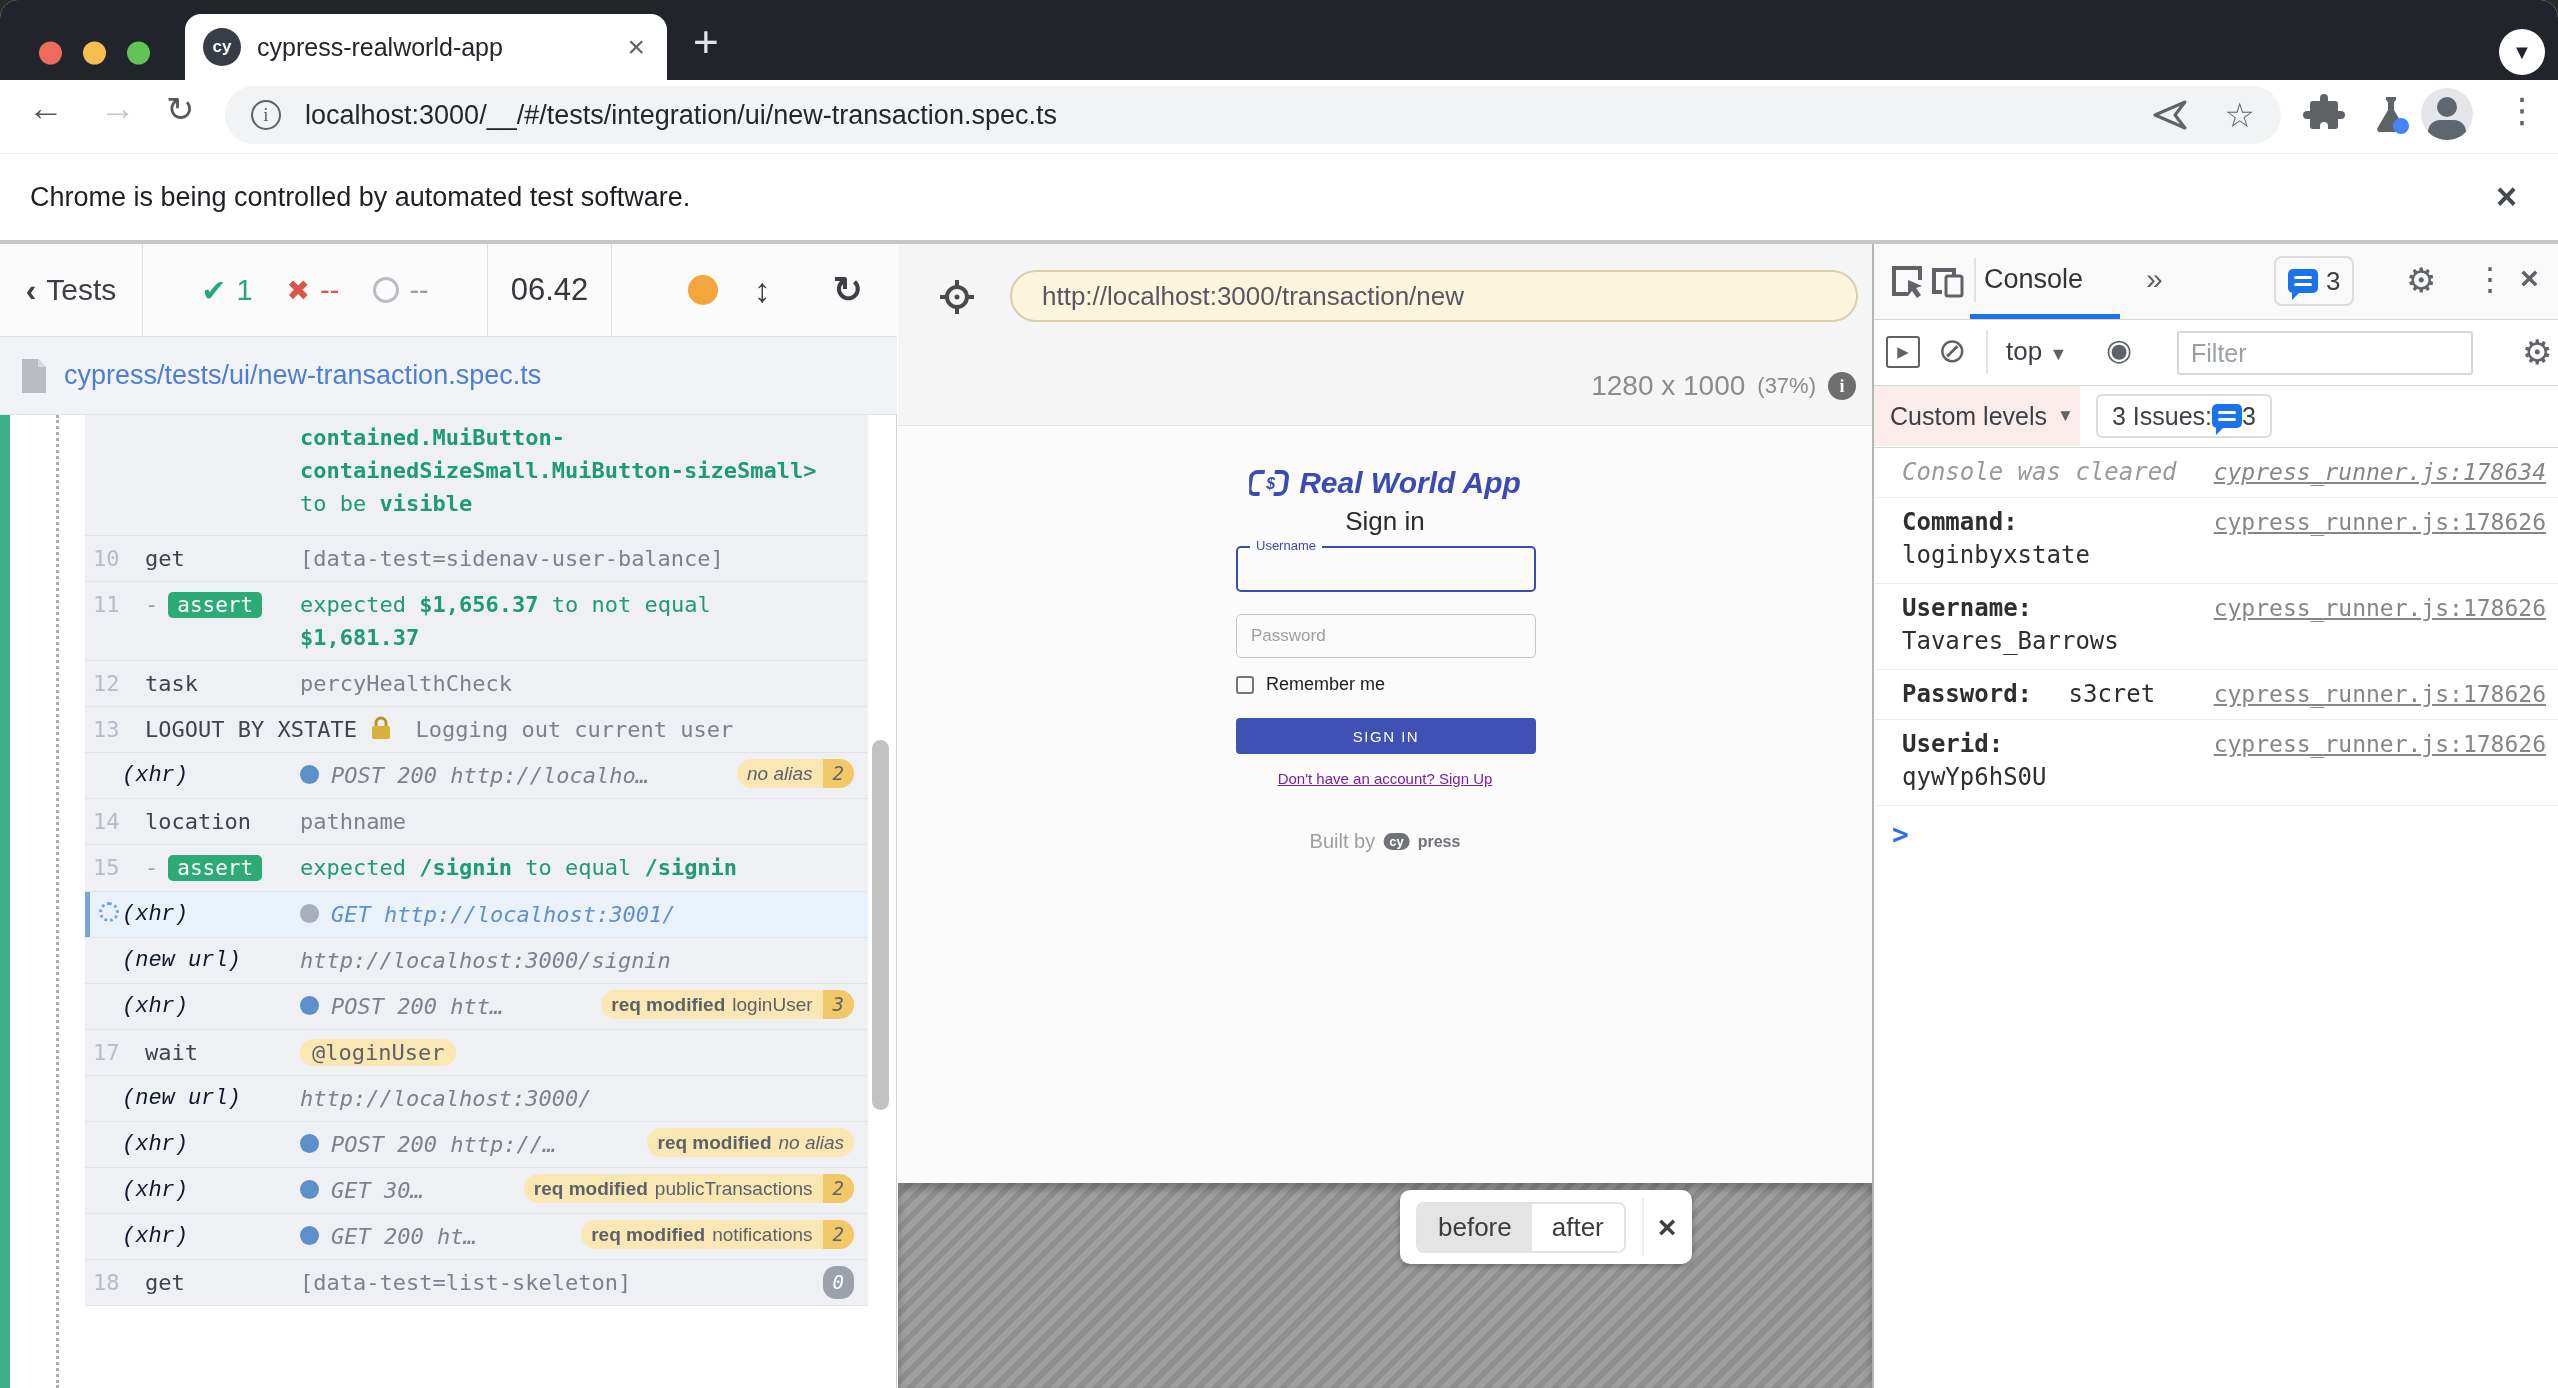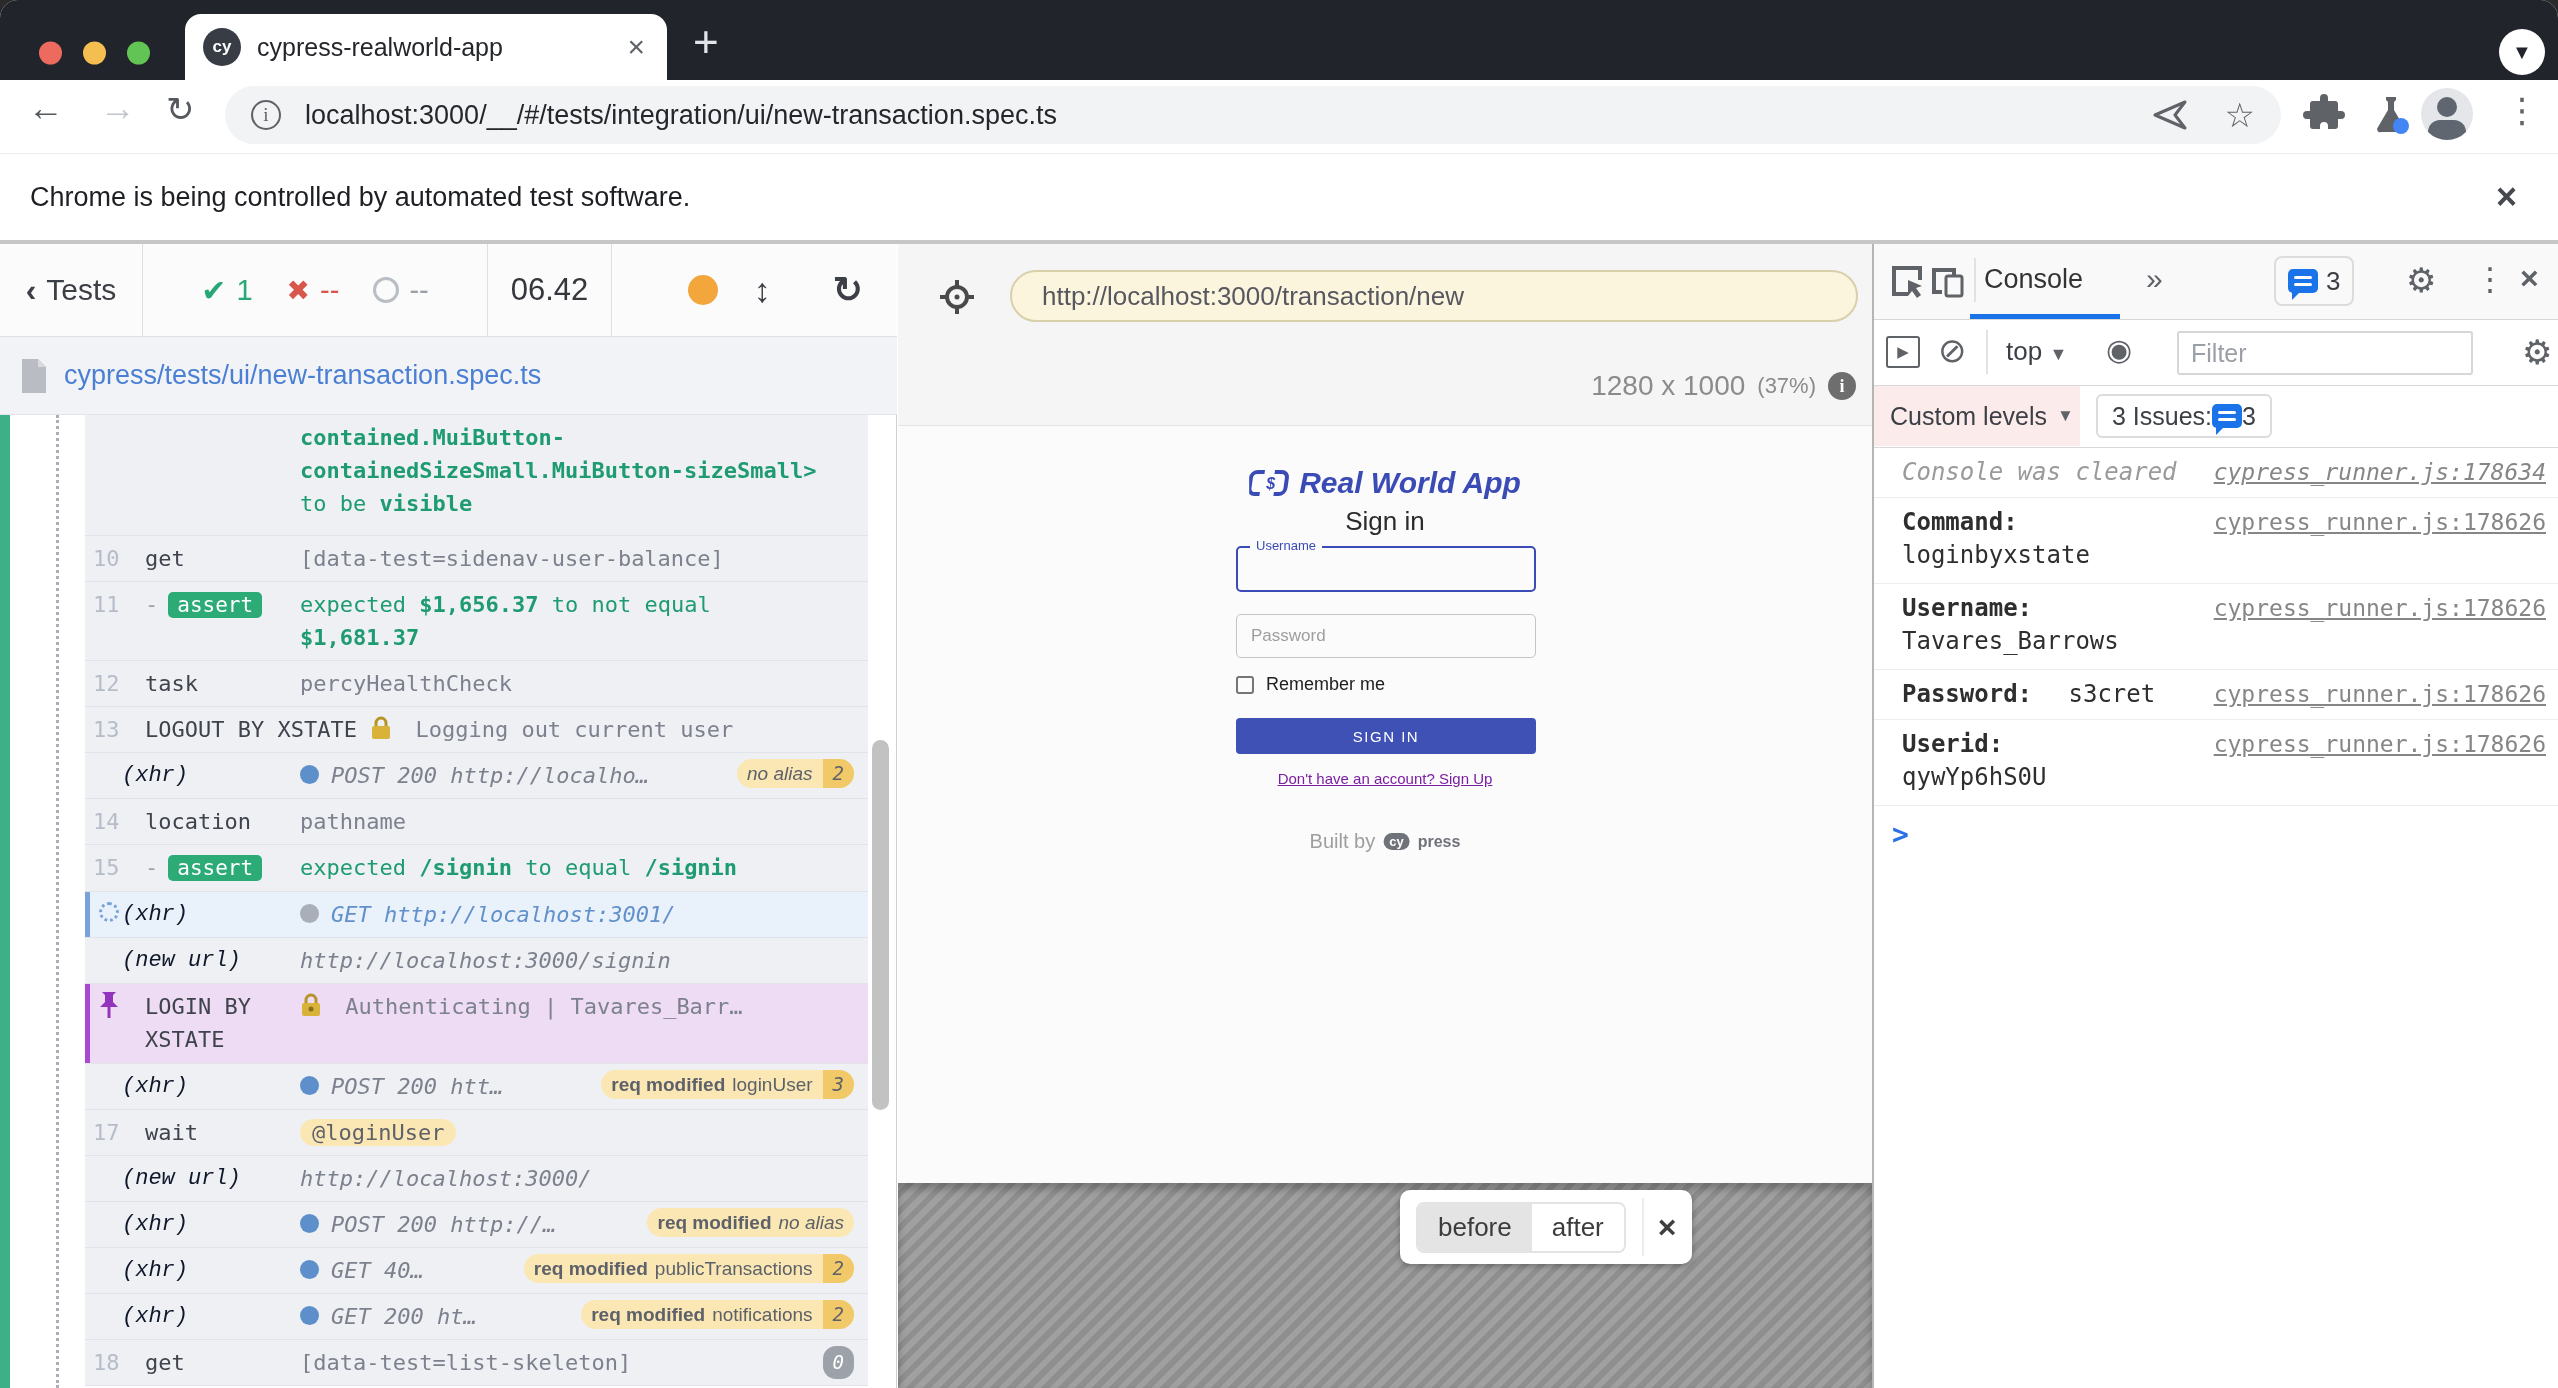--- a/index.html
+++ b/index.html
@@ -368,35 +368,20 @@
         <span class="cmethod">(xhr)</span>
         <span class="cmsg xhr-msg"><span class="dot gray"></span><span>GET http://localhost:3001/</span></span>
       </div>
 
       <div class="row sub">
         <span class="cnum"></span>
         <span class="cmethod">(new url)</span>
         <span class="cmsg xhr-msg">http://localhost:3000/signin</span>
       </div>
 
-      <div class="row pinned" style="min-height:80px">
-        <span class="cnum"><span class="pin-ic"><svg width="24" height="30" viewBox="0 0 24 30">
-                <path d="M5 2h14l-3 3v7l5 5H3l5-5V5Z" fill="#9334bf"></path>
-                <rect x="10.5" y="16" width="3" height="12" fill="#9334bf"></rect>
-              </svg></span></span>
-        <span class="cmethod">LOGIN BY XSTATE</span>
-        <span class="cmsg">
-          <span class="lock-ic"><svg width="22" height="24" viewBox="0 0 22 24">
-                <rect x="2" y="10" width="18" height="13" rx="2" fill="#d9b23a"></rect>
-                <path d="M6 10V7a5 5 0 0 1 10 0v3" fill="none" stroke="#b79427" stroke-width="3"></path>
-                <circle cx="11" cy="16" r="2.5" fill="#8a6d1c"></circle>
-              </svg></span>
-          <span>Authenticating | Tavares_Barr…</span>
-        </span>
-      </div>
 
       <div class="row sub">
         <span class="cnum"></span>
         <span class="cmethod">(xhr)</span>
         <span class="cmsg xhr-msg"><span class="dot blue"></span><span>POST 200 htt…</span></span>
         <span class="cbadges">
             <span class="pill">
               <span class="p-main">
                 <span class="p-b">req modified</span>
                 <span>loginUser</span>
@@ -428,21 +413,21 @@
                 <span class="p-b">req modified</span>
                 <span class="p-i">no alias</span>
               </span>
             </span>
           </span>
       </div>
 
       <div class="row sub">
         <span class="cnum"></span>
         <span class="cmethod">(xhr)</span>
-        <span class="cmsg xhr-msg"><span class="dot blue"></span><span>GET 40…</span></span>
+        <span class="cmsg xhr-msg"><span class="dot blue"></span><span>GET 30…</span></span>
         <span class="cbadges">
             <span class="pill">
               <span class="p-main">
                 <span class="p-b">req modified</span>
                 <span>publicTransactions</span>
               </span>
               <span class="p-count">2</span>
             </span>
           </span>
       </div>

